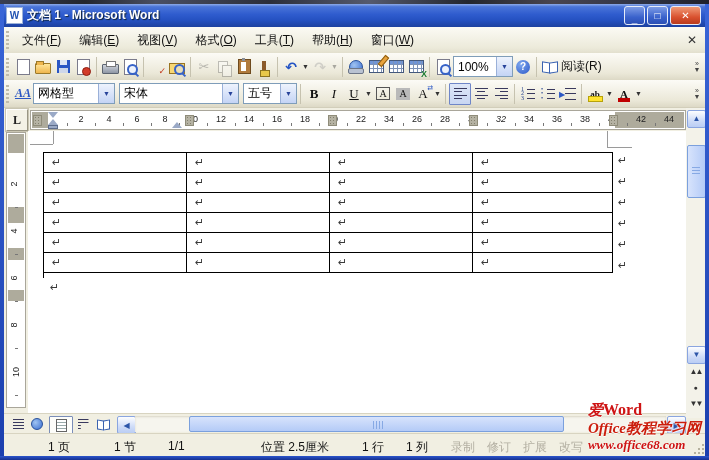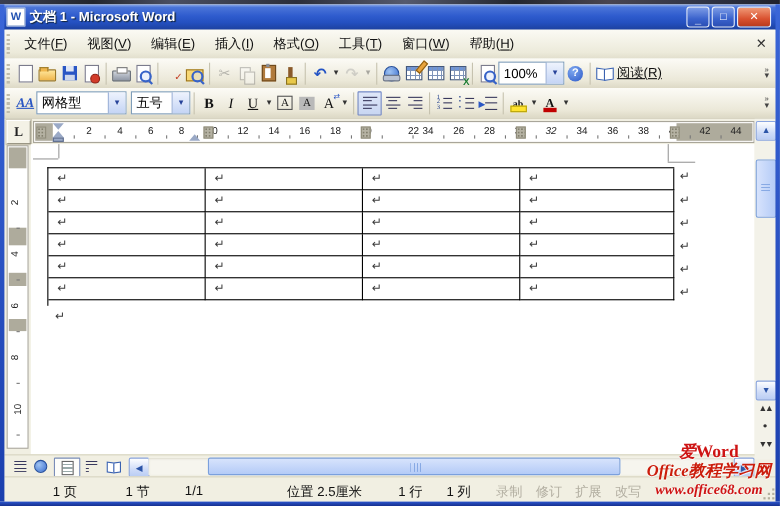--- a/index.html
+++ b/index.html
@@ -80,21 +80,21 @@
     background:repeating-linear-gradient(90deg,transparent 0 3px,#7e93b8 3px 4px),
                repeating-linear-gradient(180deg,transparent 0 3px,#7e93b8 3px 4px);}
   .pencil{position:absolute;right:0;top:-2px;width:3px;height:10px;background:#e8a33c;border:1px solid #8f5f12;transform:rotate(40deg);}
   .xl{position:absolute;right:-1px;bottom:-2px;color:#1c7a2f;font-weight:bold;font-size:9px;text-shadow:0 0 1px #fff;}
   .help-ic{width:14px;height:14px;border-radius:50%;background:radial-gradient(circle at 35% 30%,#7fa8ef,#2b58c8);
     color:#fff;font-weight:bold;font-size:10px;display:flex;align-items:center;justify-content:center;}
   .read-book{width:16px;height:10px;position:relative;margin-right:3px;}
   .read-book:before,.read-book:after{content:"";position:absolute;top:0;width:7px;height:9px;background:#fff;border:1px solid #3a62b0;}
   .read-book:before{left:0;transform:skewY(8deg);}
   .read-book:after{right:0;transform:skewY(-8deg);}
-  .tb-label{font-size:12px;color:#111;white-space:nowrap;text-decoration:underline;}
+  .tb-label{font-size:12px;color:#111;white-space:nowrap;}
   .combo{height:19px;background:#fff;border:1px solid #7f9db9;display:flex;align-items:center;flex:none;}
   .combo .val{font-size:12px;padding:0 4px;flex:1;white-space:nowrap;overflow:hidden;}
   .combo .drop{width:15px;height:100%;border-left:1px solid #9ab0d8;
     background:linear-gradient(180deg,#eef3fd,#c4d4f5);display:flex;align-items:center;justify-content:center;
     font-size:7px;color:#27439a;}
   .chev-end{margin-left:auto;margin-right:2px;width:12px;height:22px;display:flex;flex-direction:column;
     align-items:center;justify-content:center;color:#444;font-size:7px;line-height:6px;}
 
   
   .styles-aa{font-family:"Liberation Serif",serif;font-style:italic;font-weight:bold;color:#2b57c4;font-size:12px;text-decoration:underline;}
@@ -194,21 +194,21 @@
   #resize-grip{position:absolute;left:694px;top:444px;width:10px;height:10px;}
   #resize-grip i{position:absolute;width:2px;height:2px;background:#b5b19e;box-shadow:-4px 4px 0 #b5b19e,-8px 8px 0 #b5b19e,0 4px 0 #b5b19e,-4px 8px 0 #b5b19e,0 8px 0 #b5b19e;right:0;top:0;}
 
   
   #statusbar{left:4px;top:433px;width:701px;height:23px;background:#f1efe2;border-top:1px solid #d8d4c1;
     font-size:12px;color:#111;}
   #statusbar span{position:absolute;top:5px;white-space:nowrap;}
   .st-gray{color:#b3afa2;}
 
   
-  #watermark{right:8px;top:401px;z-index:60;text-align:center;pointer-events:none;
+  #watermark{right:8px;top:401px;z-index:60;text-align:left;pointer-events:none;
     font-family:"Liberation Serif",serif;
     text-shadow:0 1px 0 rgba(255,255,255,.8),0 0 2px rgba(255,255,255,.6);}
   #wm1{font-size:16px;color:#ce1414;font-weight:bold;}
   #wm1 .love{font-style:italic;font-size:15px;}
   #wm2{font-size:15px;font-weight:bold;font-style:italic;color:#cb1d0c;margin-top:-1px;}
   #wm3{font-size:13px;font-weight:bold;font-style:italic;color:#ce1414;margin-top:-1px;font-family:Liberation Serif, serif;}
 </style>
 </head>
 <body>
 
@@ -228,27 +228,26 @@
         </div>
       <div class="winbtn" id="btn-close">
           <span>✕</span>
         </div>
     </div>
   </div>
 
   <div class="abs" id="menubar">
     <div class="grip"></div>
     <span class="menu-item accel">文件(<u>F</u>)</span>
+    <span class="menu-item accel">编辑(<u>E</u>)</span>
     <span class="menu-item accel">视图(<u>V</u>)</span>
-    <span class="menu-item accel">编辑(<u>E</u>)</span>
-    <span class="menu-item accel">插入(<u>I</u>)</span>
     <span class="menu-item accel">格式(<u>O</u>)</span>
     <span class="menu-item accel">工具(<u>T</u>)</span>
+    <span class="menu-item accel">帮助(<u>H</u>)</span>
     <span class="menu-item accel">窗口(<u>W</u>)</span>
-    <span class="menu-item accel">帮助(<u>H</u>)</span>
     <span id="menubar-close">✕</span>
   </div>
 
   <div class="abs toolbar" id="std-toolbar">
     <div class="grip"></div>
     <div class="tbi">
         <div class="page-ic"></div>
       </div>
     <div class="tbi">
         <div class="folder-ic"></div>
@@ -343,20 +342,24 @@
       </div>
   </div>
 
   <div class="abs toolbar" id="fmt-toolbar">
     <div class="grip"></div>
     <div class="tbi">
         <span class="styles-aa">AA</span>
       </div>
     <div class="combo" style="width:80px;">
       <span class="val">网格型</span>
+      <span class="drop">▼</span>
+    </div>
+    <div class="combo" style="width:118px;margin-left:4px;">
+      <span class="val">宋体</span>
       <span class="drop">▼</span>
     </div>
     <div class="combo" style="width:52px;margin-left:4px;">
       <span class="val">五号</span>
       <span class="drop">▼</span>
     </div>
     <div class="sep"></div>
     <div class="fmtbtn" style="font-weight:bold;">B</div>
     <div class="fmtbtn" style="font-style:italic;">I</div>
     <div class="fmtbtn" style="text-decoration:underline;">U</div>
@@ -493,21 +496,21 @@
         <span class="rnum" style="left: 50px;">2</span>
         <span class="rnum" style="left: 78px;">4</span>
         <span class="rnum" style="left: 106px;">6</span>
         <span class="rnum" style="left: 134px;">8</span>
         <span class="rnum" style="left: 162px;">10</span>
         <span class="rnum" style="left: 190px;">12</span>
         <span class="rnum" style="left: 218px;">14</span>
         <span class="rnum" style="left: 246px;">16</span>
         <span class="rnum" style="left: 274px;">18</span>
         <span class="rnum" style="left: 302px;">20</span>
-        <span class="rnum" style="left: 345px;">22</span>
+        <span class="rnum" style="left: 330px;">22</span>
         <span class="rnum" style="left: 358px;">34</span>
         <span class="rnum" style="left: 386px;">26</span>
         <span class="rnum" style="left: 414px;">28</span>
         <span class="rnum" style="left: 442px;">30</span>
         <span class="rnum" style="left: 470px; font-style: italic;">32</span>
         <span class="rnum" style="left: 498px;">34</span>
         <span class="rnum" style="left: 526px;">36</span>
         <span class="rnum" style="left: 554px;">38</span>
         <span class="rnum" style="left: 582px;">40</span>
         <span class="rnum" style="left: 610px;">42</span>

